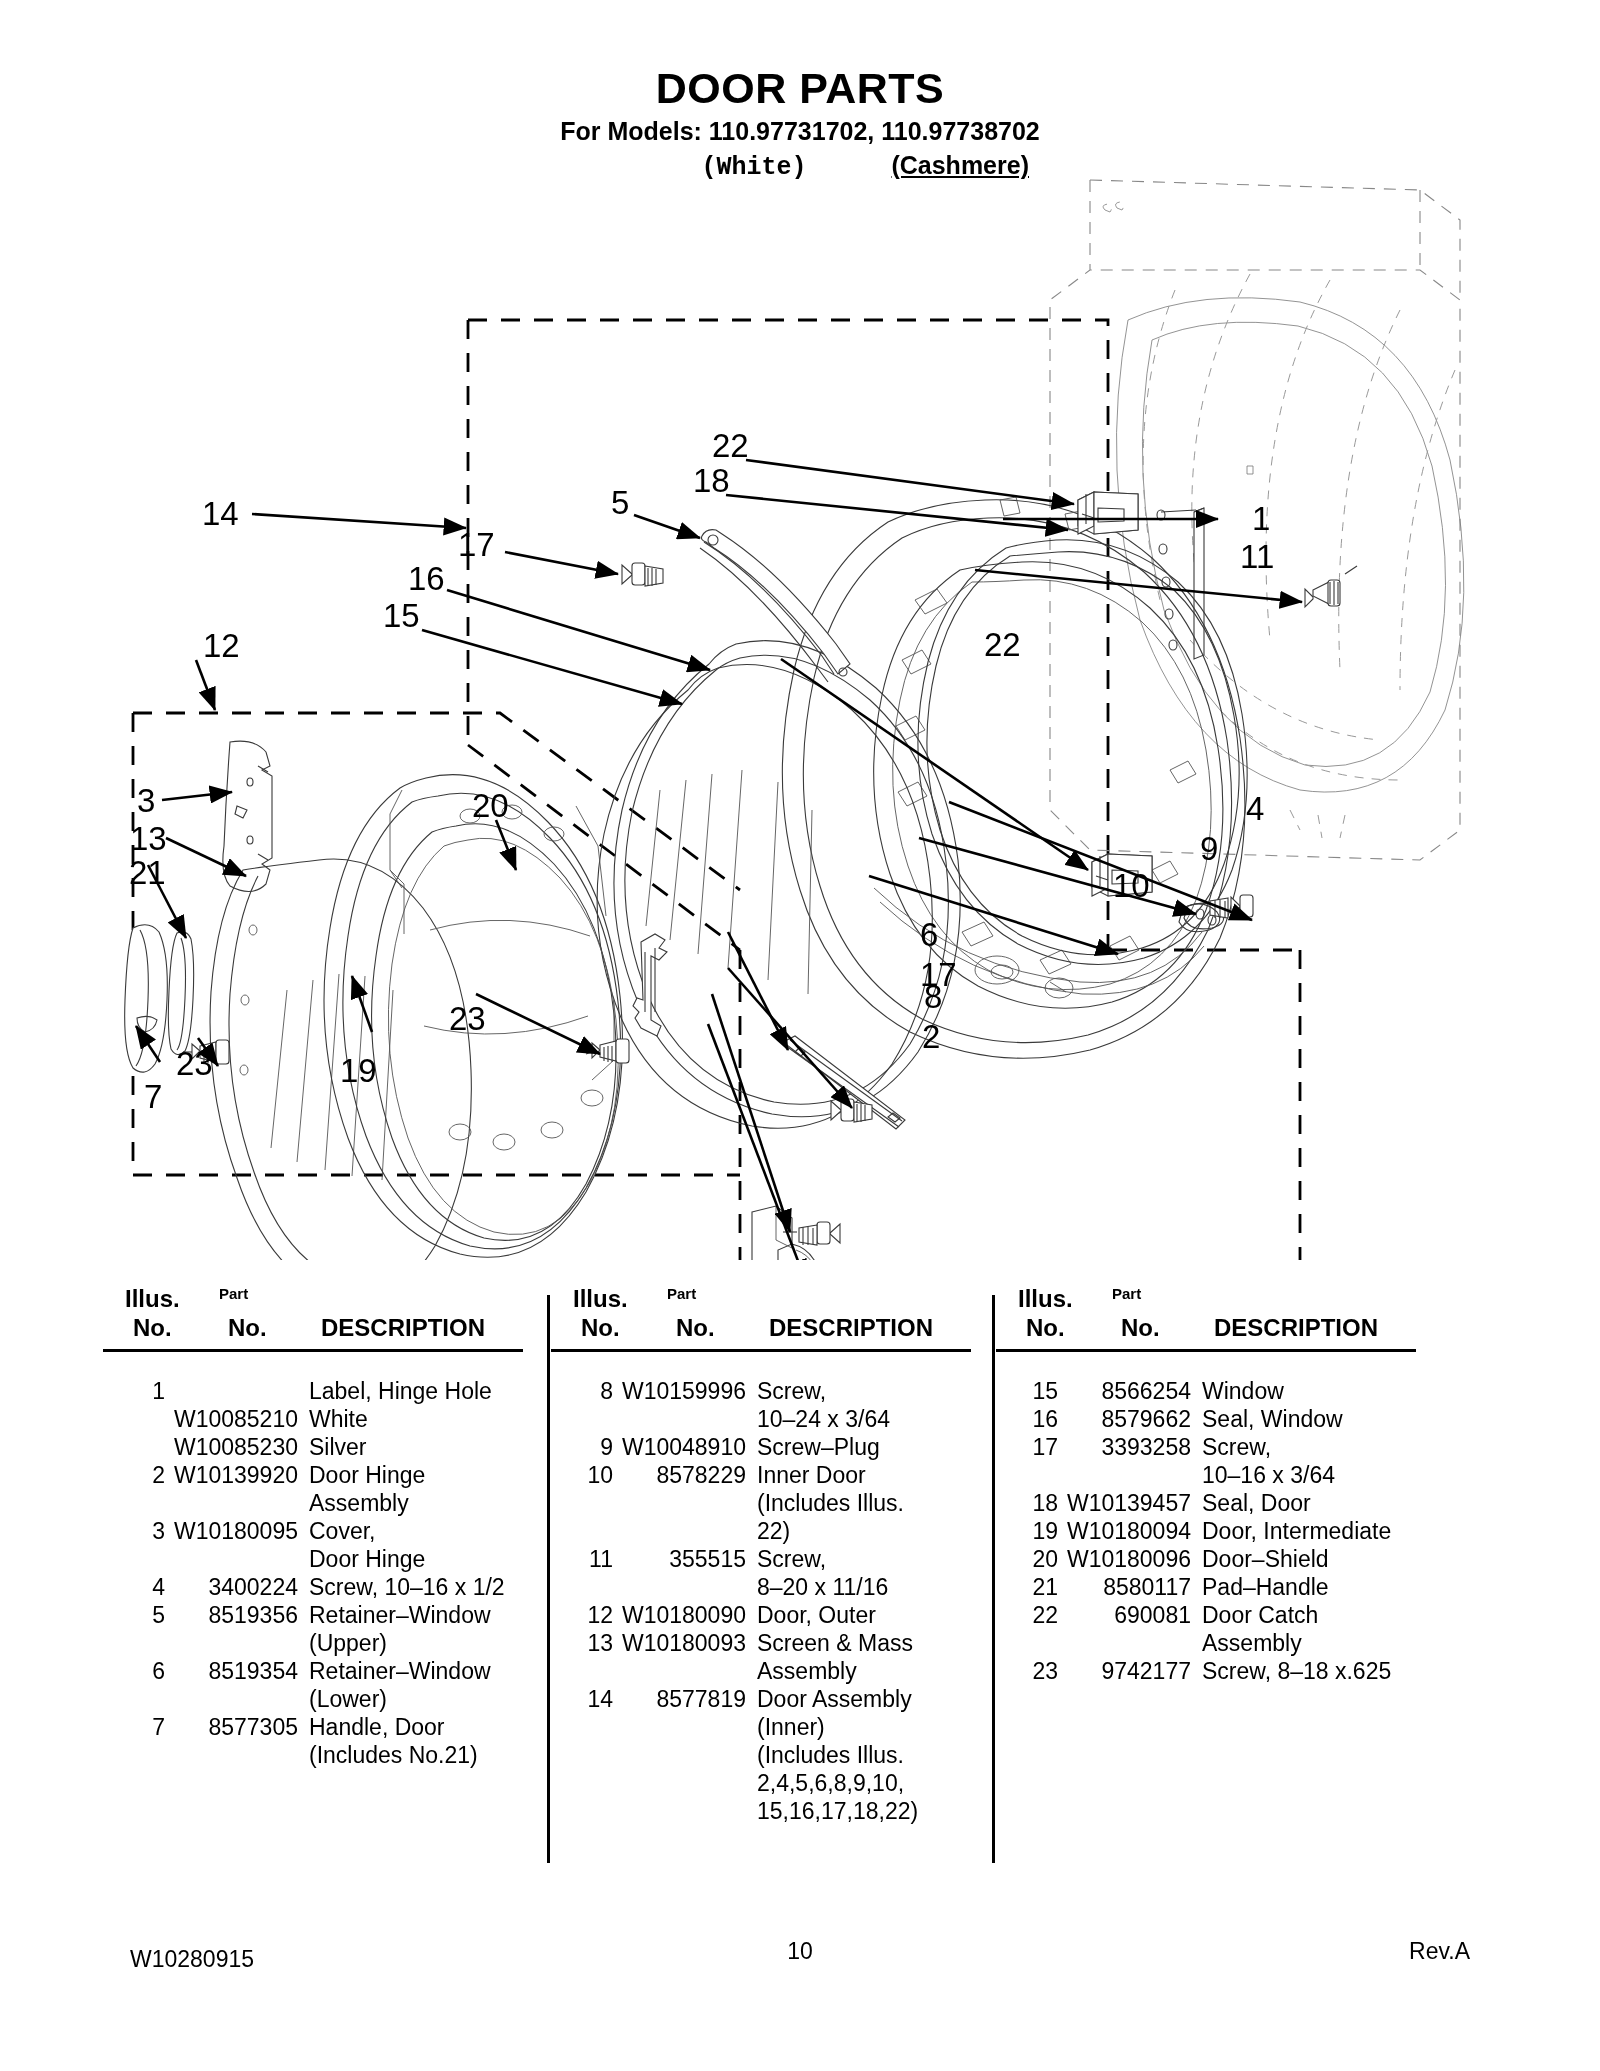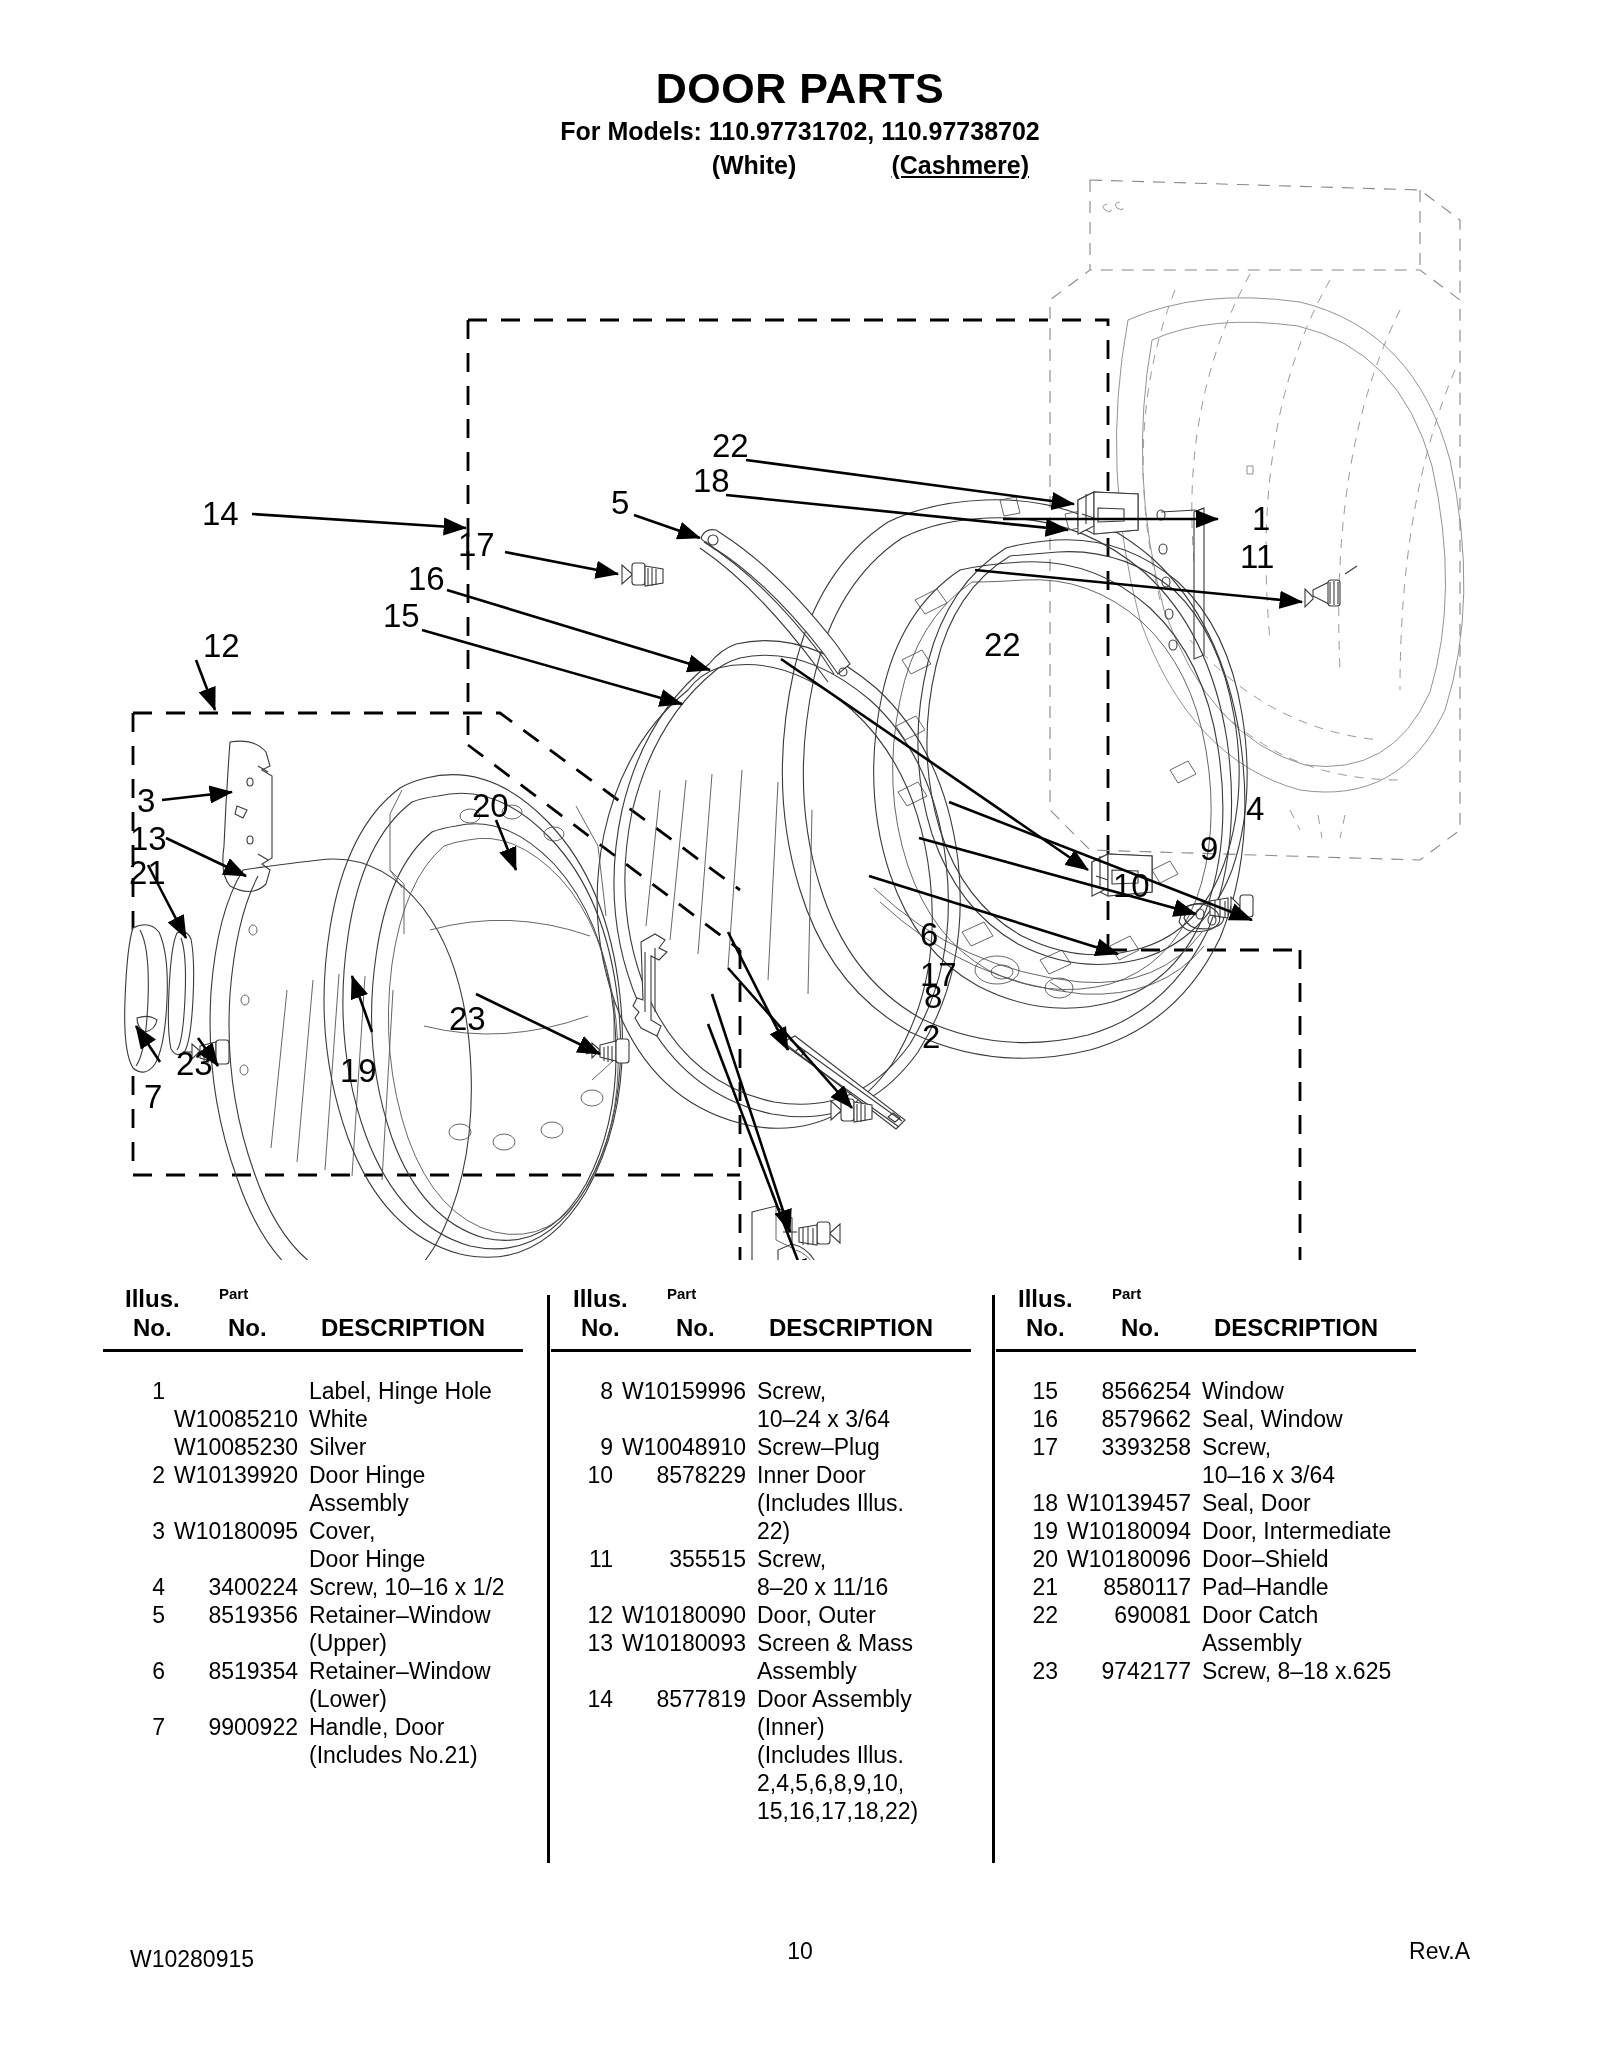--- a/index.html
+++ b/index.html
@@ -37,21 +37,21 @@
     line-height: 1.0;
   }
   #finish-line {
     font-size: 25px;
     font-weight: bold;
     margin-top: 9px;
     line-height: 1.0;
     position: relative;
     left: 54px;
   }
-  #finish-line .fin1 { display:inline-block; width: 150px; text-align:center;}
+  #finish-line .fin1 { display:inline-block; width: 150px; text-align:center;font-family:Liberation Mono, monospace;}
   #finish-line .fin2 { display:inline-block; width: 200px; text-align:right;text-decoration:underline;}
 
   
   #diagram-area {
     position: absolute;
     left: 0;
     top: 170px;
     width: 1600px;
     height: 1090px;
   }
@@ -568,21 +568,21 @@
           <span class="c-part">8519354</span>
           <span class="c-desc">Retainer–Window</span>
         </div>
         <div class="trow">
           <span class="c-illus"></span>
           <span class="c-part"></span>
           <span class="c-desc">(Lower)</span>
         </div>
         <div class="trow">
           <span class="c-illus">7</span>
-          <span class="c-part">9900922</span>
+          <span class="c-part">8577305</span>
           <span class="c-desc">Handle, Door</span>
         </div>
         <div class="trow">
           <span class="c-illus"></span>
           <span class="c-part"></span>
           <span class="c-desc">(Includes No.21)</span>
         </div>
       </div>
   </div>
 

